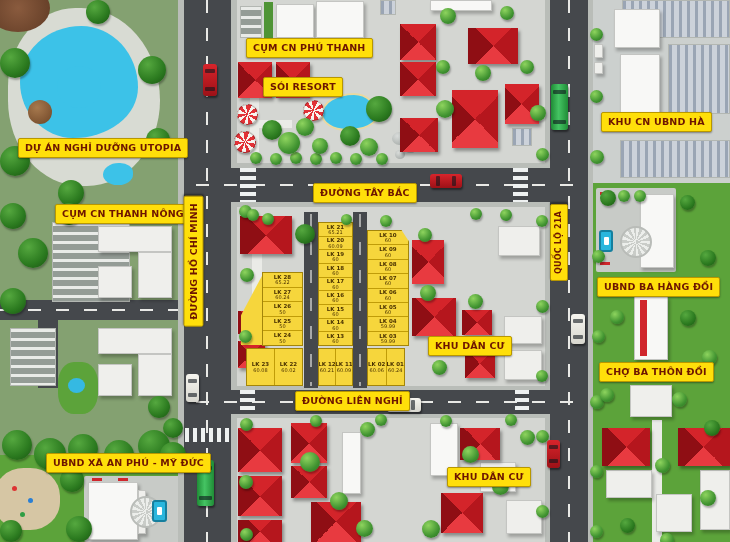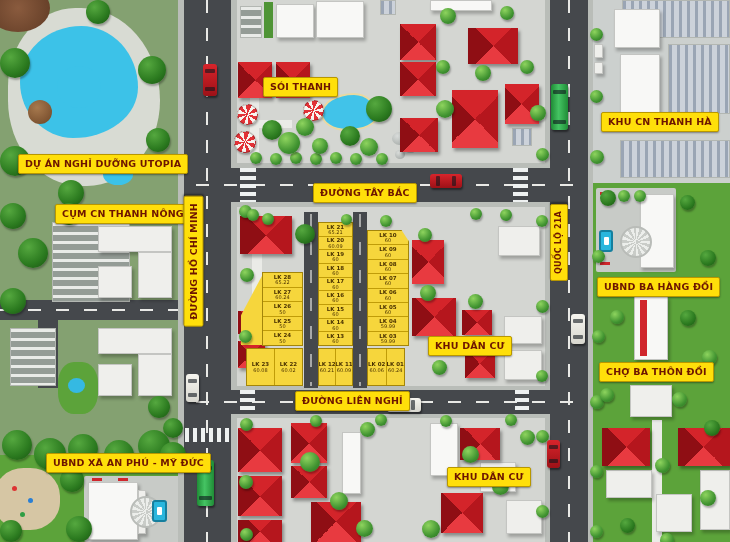--- a/index.html
+++ b/index.html
@@ -347,31 +347,32 @@
   <div class="bldg inner" style="left:634px;top:296px;width:34px;height:64px"></div>
   <div class="abs" style="left:640px;top:300px;width:7px;height:56px;background:#d0262c;z-index:10"></div>
   <div class="bldg" style="left:630px;top:385px;width:42px;height:32px"></div>
   <div class="roof" style="left:602px;top:428px;width:48px;height:38px"></div>
   <div class="roof" style="left:678px;top:428px;width:52px;height:38px"></div>
   <div class="bldg" style="left:606px;top:470px;width:46px;height:28px"></div>
   <div class="bldg" style="left:656px;top:494px;width:36px;height:38px"></div>
   <div class="bldg" style="left:700px;top:470px;width:30px;height:60px"></div>
   <div class="path" style="left:652px;top:420px;width:10px;height:122px"></div>
 
-  <div class="lbl" style="left:18px;top:154px">DỰ ÁN NGHỈ DƯỠNG UTOPIA</div>
+  <div class="lbl" style="left:18px;top:138px">DỰ ÁN NGHỈ DƯỠNG UTOPIA</div>
   <div class="lbl" style="left:46px;top:453px">UBND XÃ AN PHÚ - MỸ ĐỨC</div>
   <div class="lbl" style="left:55px;top:204px">CỤM CN THANH NÔNG</div>
-  <div class="lbl" style="left:263px;top:77px">SÓI THANH</div>
+  <div class="lbl" style="left:246px;top:38px">CỤM CN PHÚ THANH</div>
+  <div class="lbl" style="left:263px;top:77px">SÓI RESORT</div>
   <div class="lbl" style="left:313px;top:183px">ĐƯỜNG TÂY BẮC</div>
   <div class="lbl vert" style="left:184px;top:196px">ĐƯỜNG HỒ CHÍ MINH</div>
   <div class="lbl" style="left:295px;top:391px">ĐƯỜNG LIÊN NGHỈ</div>
   <div class="lbl" style="left:428px;top:336px">KHU DÂN CƯ</div>
   <div class="lbl" style="left:447px;top:467px">KHU DÂN CƯ</div>
   <div class="lbl vert sm" style="left:550px;top:204px">QUỐC LỘ 21A</div>
-  <div class="lbl" style="left:601px;top:112px">KHU CN THANH HÀ</div>
+  <div class="lbl" style="left:601px;top:112px">KHU CN UBND HÀ</div>
   <div class="lbl" style="left:597px;top:277px">UBND BA HÀNG ĐỒI</div>
   <div class="lbl" style="left:599px;top:362px">CHỢ BA THÔN ĐỒI</div>
 
 <div class="tree dark" style="left: 0px; top: 48px; width: 30px; height: 30px;"></div>
     <div class="tree dark" style="left: 86px; top: 0px; width: 24px; height: 24px;"></div>
     <div class="tree dark" style="left: 138px; top: 56px; width: 28px; height: 28px;"></div>
     <div class="tree dark" style="left: 0px; top: 146px; width: 30px; height: 30px;"></div>
     <div class="tree dark" style="left: 58px; top: 180px; width: 26px; height: 26px;"></div>
     <div class="tree dark" style="left: 146px; top: 128px; width: 24px; height: 24px;"></div>
     <div class="tree dark" style="left: 0px; top: 203px; width: 26px; height: 26px;"></div>

